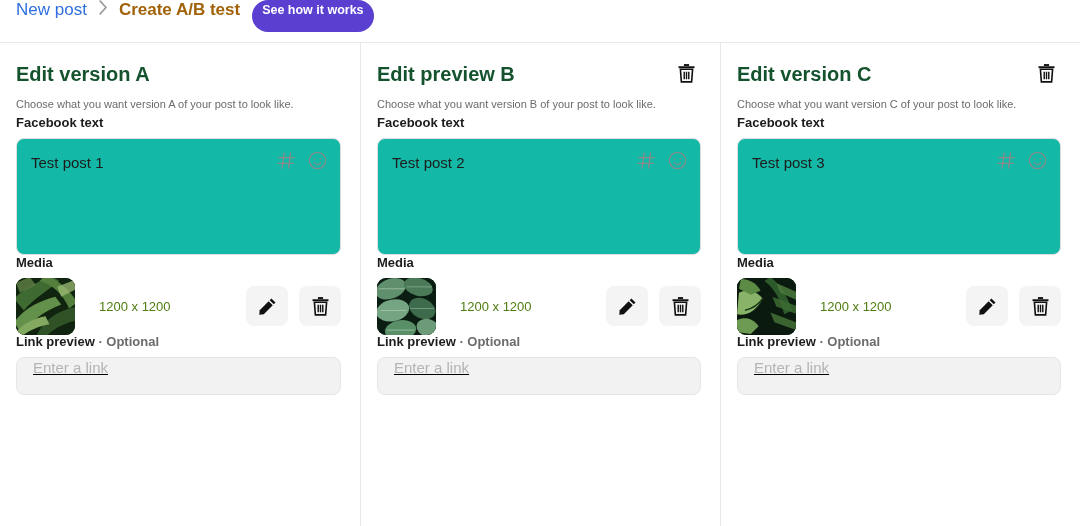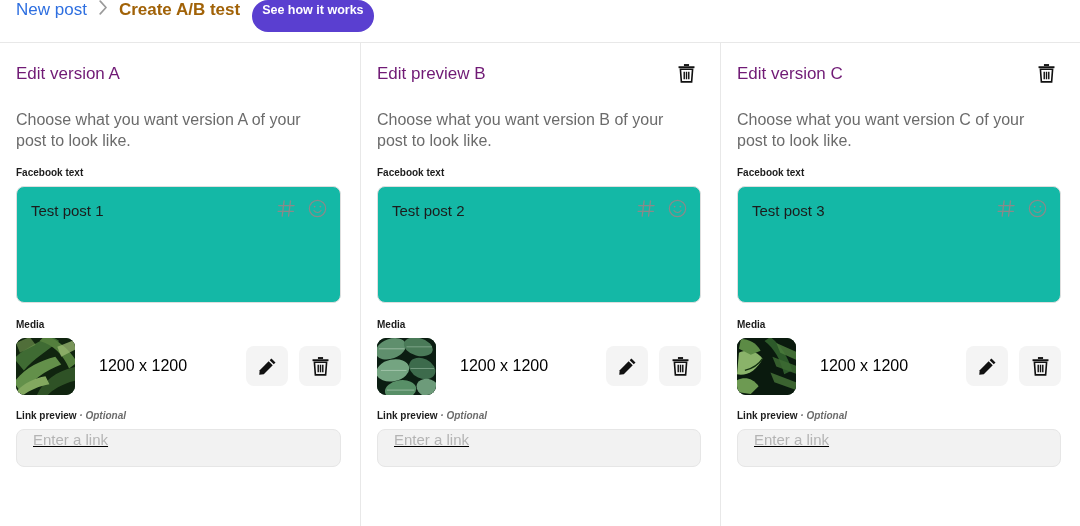--- a/index.html
+++ b/index.html
@@ -69,49 +69,48 @@
     border-left: 1px solid #e8e8e8;
   }
 
   .col-head {
     display: flex;
     align-items: flex-start;
     justify-content: space-between;
     height: 24px;
   }
   .col-title {
-    font-size: 17px;
-    font-weight: normal;
-    color: #701a75;
+    font-size: 20px;
+    font-weight: bold;
+    color: #14532d;
     line-height: 22px;
   }
   .delete-version-btn {
     background: none;
     border: 0;
     padding: 0;
     margin: 0 5px 0 0;
     cursor: pointer;
     line-height: 0;
     color: #111;
   }
   .col-desc {
-    margin-top: 22px;
-    font-size: 16px;
+    margin-top: 7px;
+    font-size: 11px;
     line-height: 21px;
     color: #6b6b6b;
     max-width: 300px;
   }
 
   .field-label {
-    margin-top: 16px;
-    font-size: 10px;
+    font-size: 13px;
     font-weight: bold;
     color: #1c1c1c;
   }
-  .field-label .optional { color: #6b6b6b; font-weight: bold; font-style: italic; }
+  .field-label .optional { color: #6b6b6b; font-weight: bold; }
 
   
   .composer {
     margin-top: 8px;
     height: 117px;
     background: #14b8a6;
     border: 1px solid #dedede;
     border-radius: 8px;
     position: relative;
     padding: 15px 14px;
@@ -144,22 +143,22 @@
     width: 59px; height: 57px;
     border-radius: 9px;
     overflow: hidden;
     flex: 0 0 59px;
     position: relative;
     background: #12301a;
   }
   .media-thumb svg { display: block; width: 100%; height: 100%; }
   .media-dims {
     margin-left: 24px;
-    font-size: 16px;
-    color: #000000;
+    font-size: 13px;
+    color: #4d7c0f;
     white-space: nowrap;
   }
   .media-actions {
     margin-left: auto;
     display: flex;
     gap: 11px;
   }
   .icon-btn {
     width: 42px; height: 40px;
     background: #f4f4f4;

